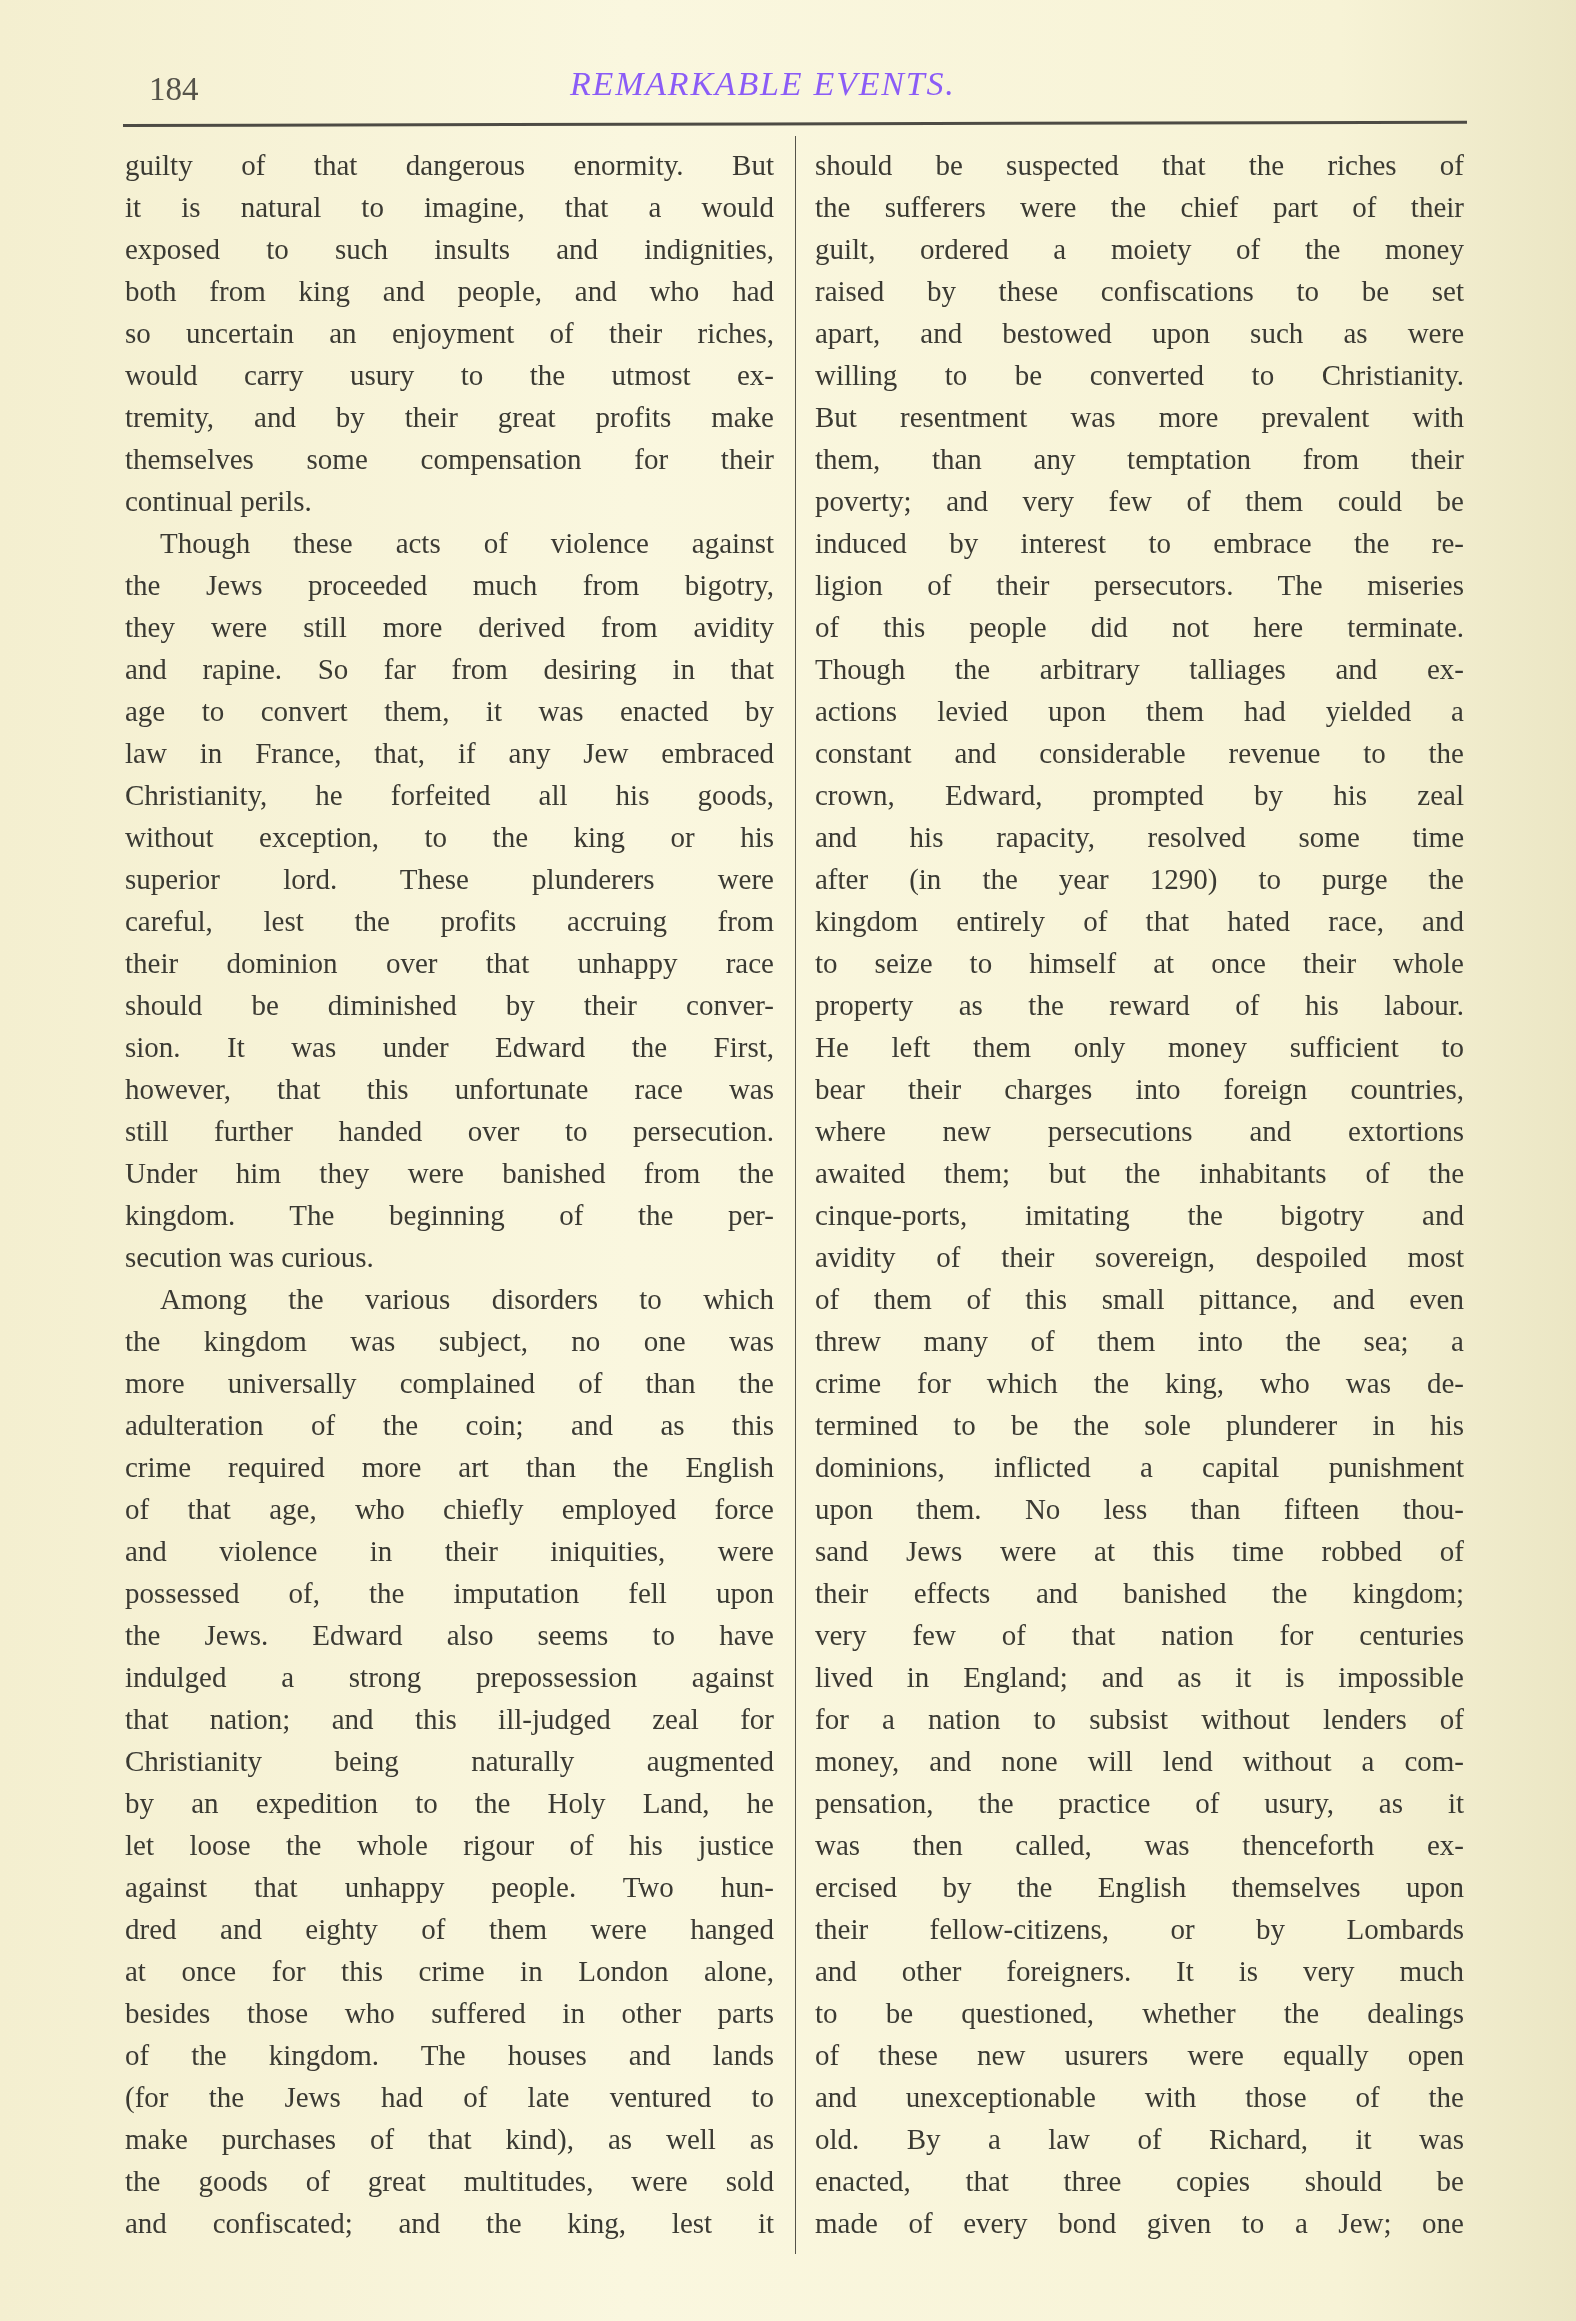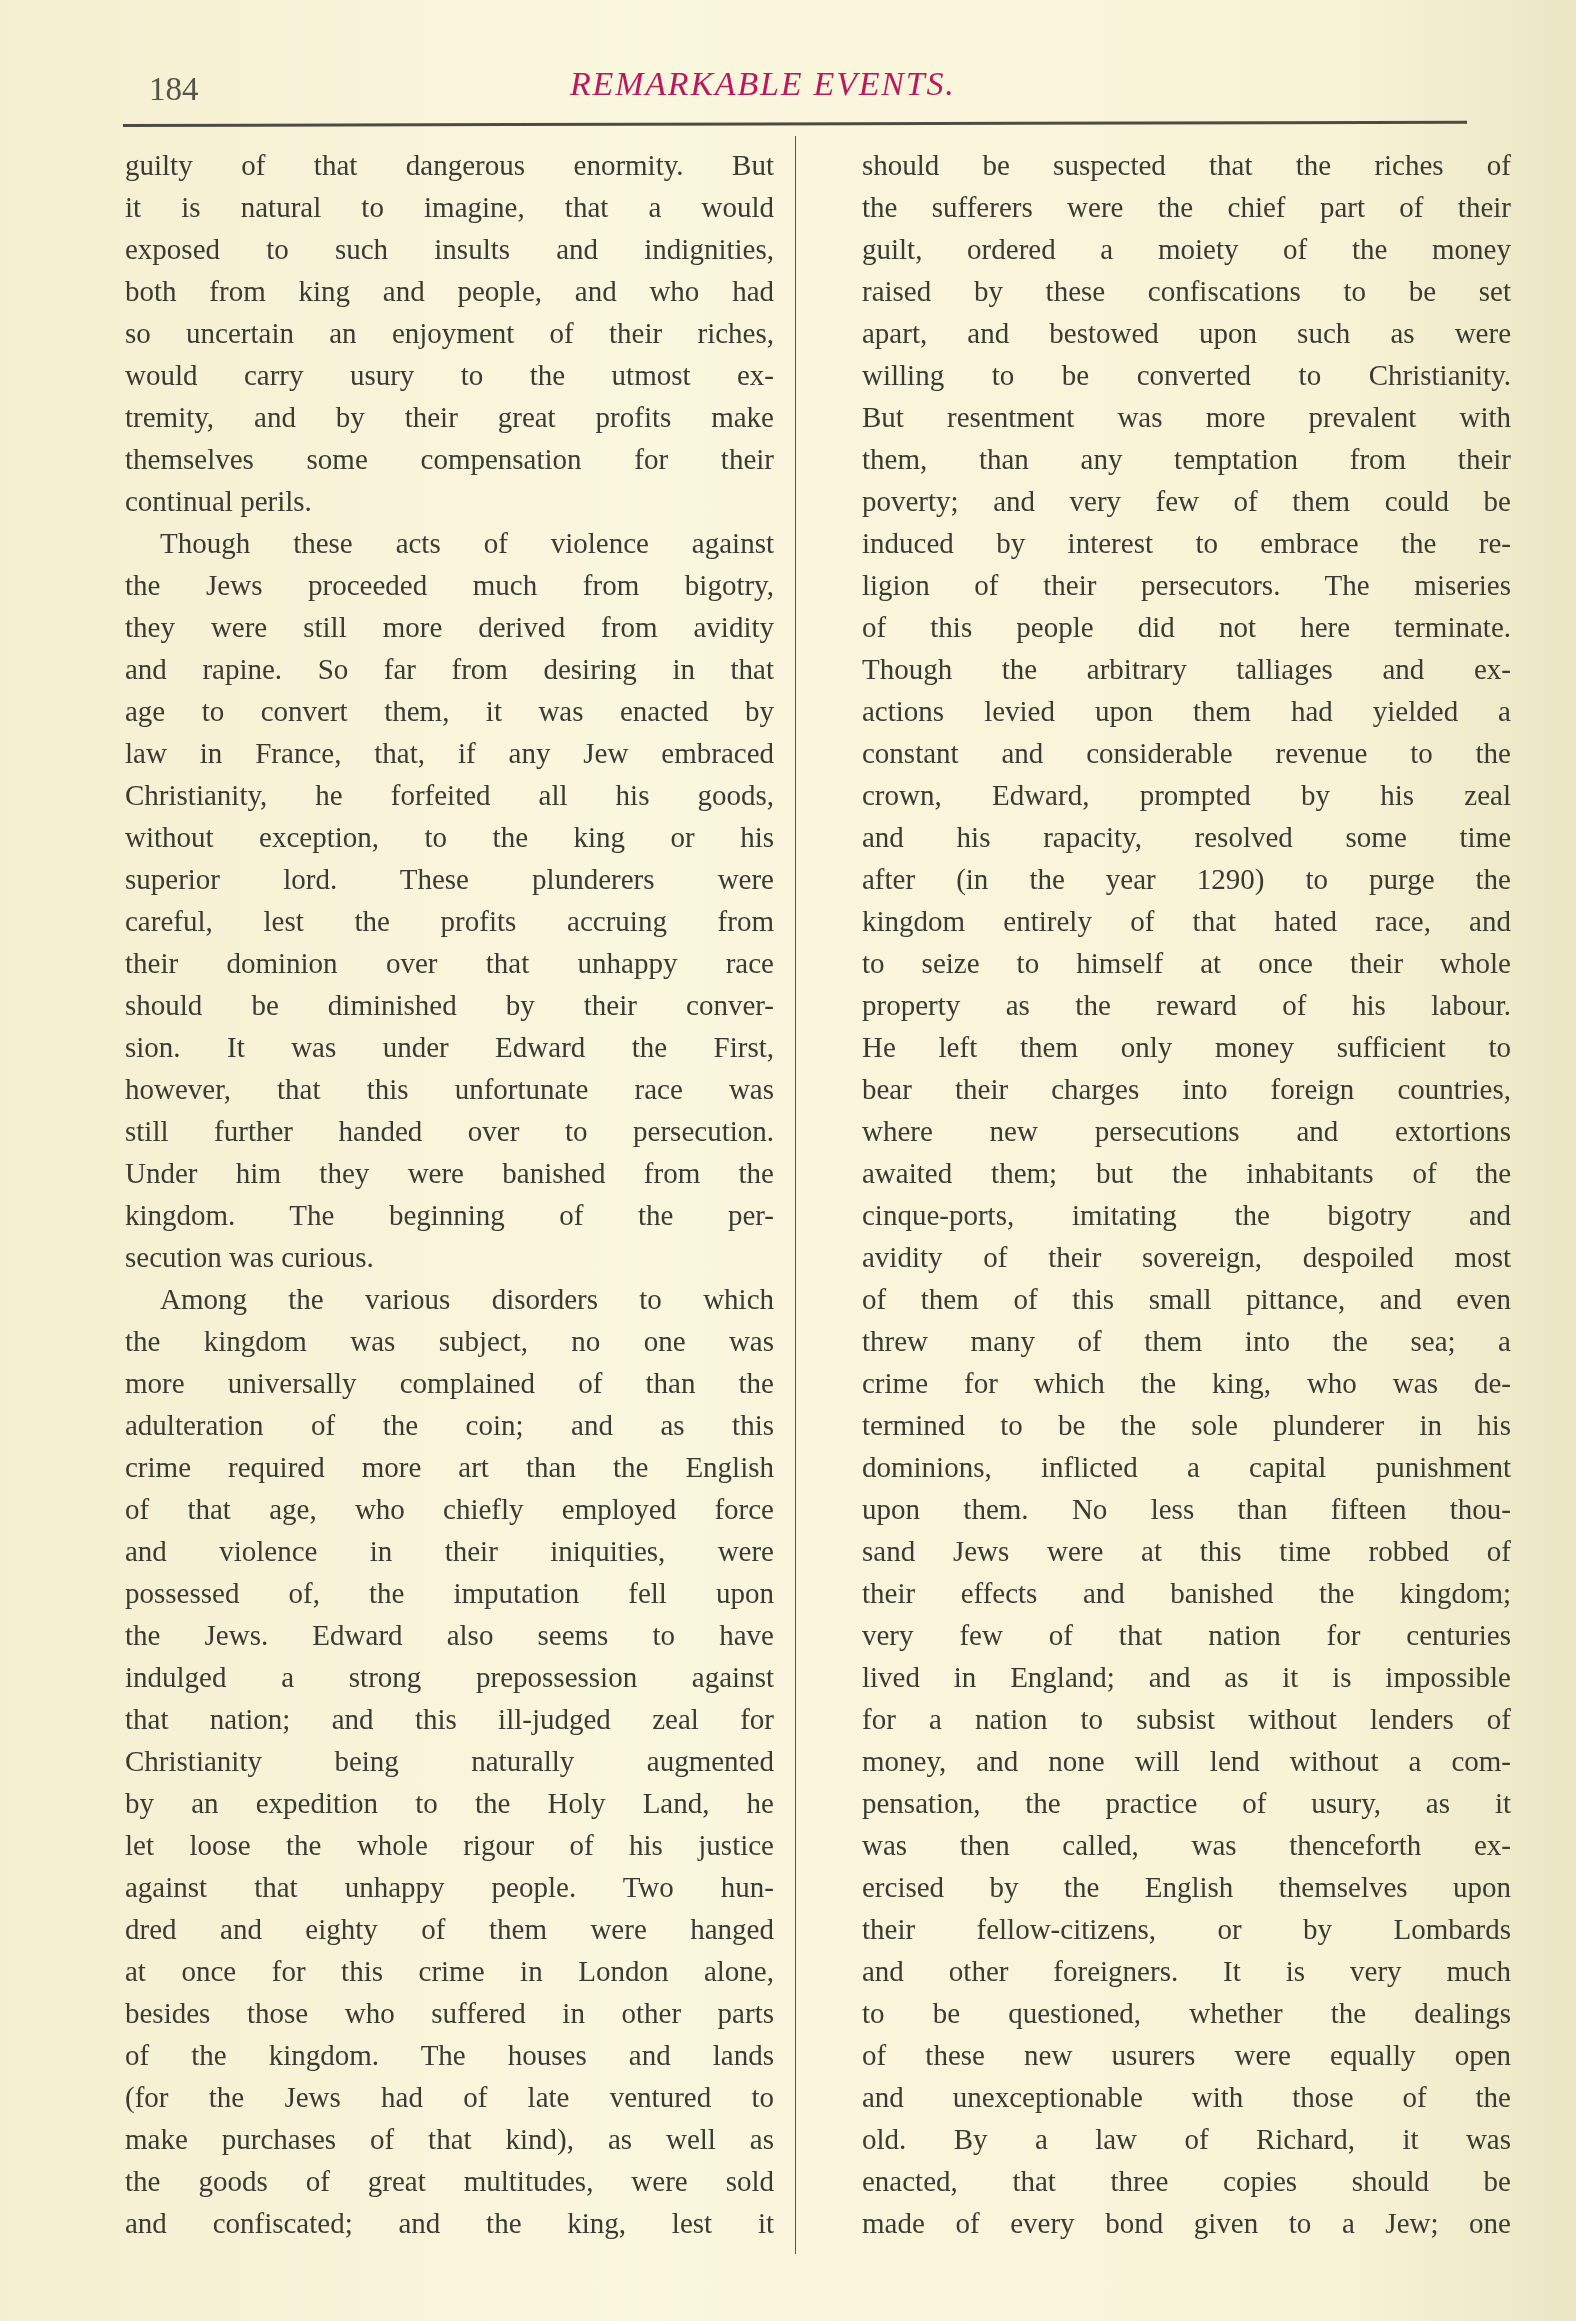--- a/index.html
+++ b/index.html
@@ -11,32 +11,32 @@
     color: #3b3a33;
     position: relative;
   }
   .header { position: absolute; top: 65px; left: 0; width: 1576px; height: 55px; margin-left: 25px; }
   .page-number {
     position: absolute; left: 124px; top: 5.5px;
     font-size: 33px; color: #55534a;
   }
   .running-title {
     position: absolute; left: 545px; top: 0px;
-    font-size: 34px; font-style: italic; letter-spacing: 1.8px; color: #be185d;
+    font-size: 34px; font-style: italic; letter-spacing: 1.8px; color: #8b5cf6;
   }
   .rule {
     position: absolute; left: 123px; top: 124px; width: 1344px; height: 2.7px;
     background: #4d4b44; transform: rotate(-0.14deg); transform-origin: left center;
   }
   .col {
     position: absolute; top: 144px; width: 649px;
     font-size: 29px; line-height: 42px;
   }
   .col-left { left: 125px; }
-  .col-right { left: 815px; margin-left: 47px; }
+  .col-right { left: 815px; }
   .col-divider {
     position: absolute; left: 795px; top: 136px; width: 0.9px; height: 2118px;
     background: #55534a;
   }
   .line {
     display: block; height: 42px; white-space: nowrap;
     text-align: justify; text-align-last: justify;
   }
   .line.last { text-align-last: left; }
   .line.indent { padding-left: 35px; }

